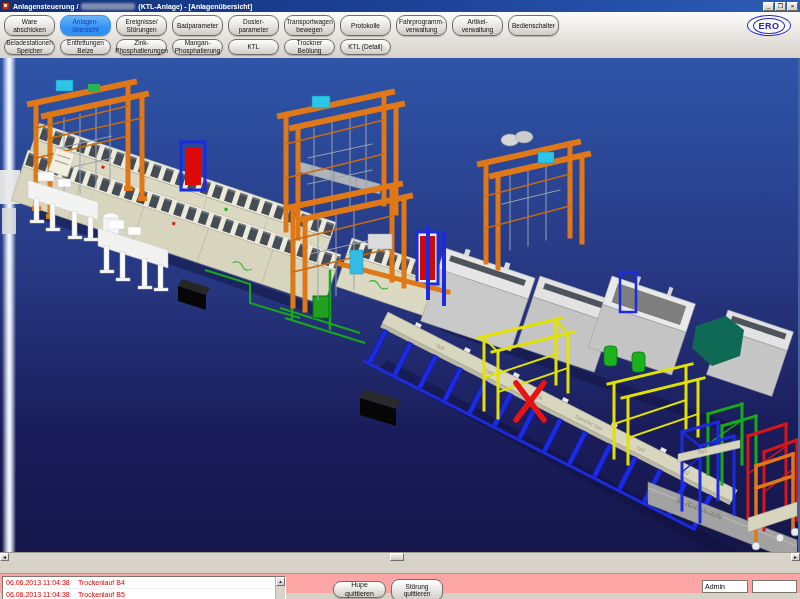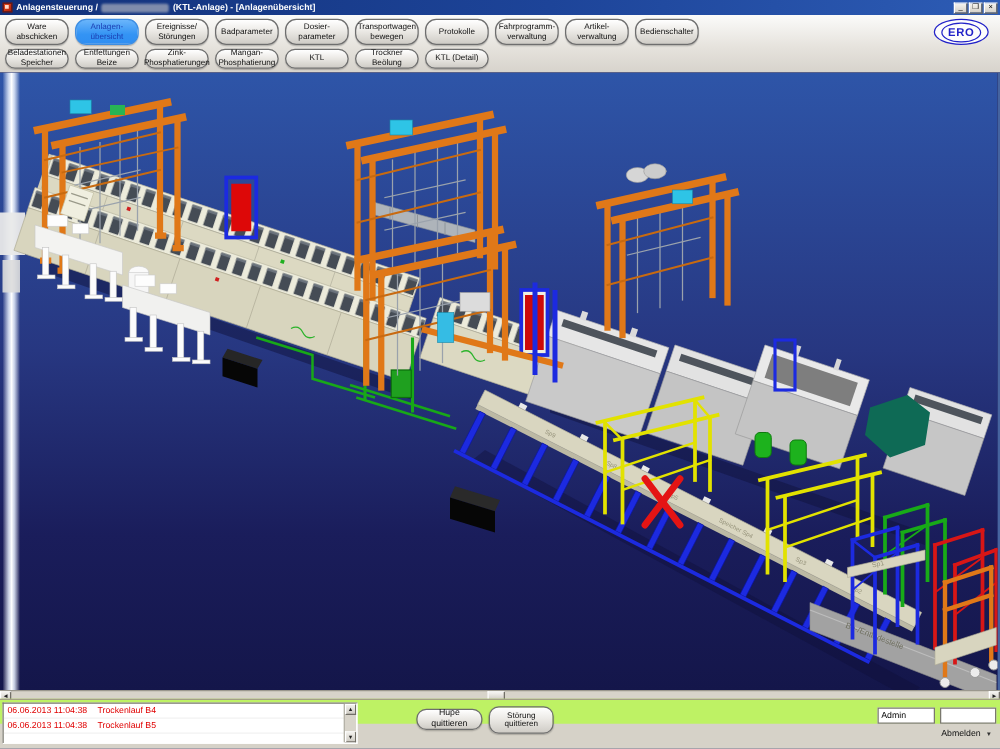--- a/index.html
+++ b/index.html
@@ -46,21 +46,21 @@
   
   .hscroll{position:absolute;top:552px;left:0;width:800px;height:9px;background:#d8d4ca;border-top:1px solid #9b988e;box-sizing:border-box;}
   .hs-arrow{position:absolute;top:0;width:9px;height:8px;background:linear-gradient(#f2f0ec,#cfccc4);
     border:1px solid;border-color:#fff #716e66 #716e66 #fff;box-sizing:border-box;
     font-size:5px;line-height:6px;text-align:center;color:#222;padding:0;}
   .hs-left{left:0;}
   .hs-right{right:0;}
   .hs-thumb{position:absolute;top:0;left:390px;width:14px;height:8px;background:linear-gradient(#f5f3ef,#ccc8c0);
     border:1px solid;border-color:#fff #716e66 #716e66 #fff;box-sizing:border-box;}
   
-  .statusbar{position:absolute;top:559px;left:0;width:800px;height:20px;background:#bef264;border-top:1px solid #a3a086;box-sizing:border-box;}
+  .statusbar{position:absolute;top:573px;left:0;width:800px;height:20px;background:#fca5a5;border-top:1px solid #a3a086;box-sizing:border-box;}
   .alarm-list{position:absolute;left:2px;top:2px;width:284px;height:33px;background:#fff;
     border:1px solid;border-color:#7a786e #fff #fff #7a786e;box-sizing:border-box;overflow:hidden;}
   .alarm-row{display:flex;height:11px;align-items:center;font-size:7px;color:#e00000;border-bottom:1px solid #f2f2f2;}
   .alarm-time{width:72px;padding-left:3px;flex:none;}
   .alarm-text{flex:1;}
   .vscroll{position:absolute;right:0;top:0;bottom:0;width:10px;background:#d8d4ca;border-left:1px solid #b5b2a8;box-sizing:border-box;}
   .vs-btn{position:absolute;left:0;width:9px;height:9px;background:linear-gradient(#f2f0ec,#cfccc4);
     border:1px solid;border-color:#fff #716e66 #716e66 #fff;box-sizing:border-box;
     font-size:4.5px;line-height:7px;text-align:center;color:#222;padding:0;}
   .vs-up{top:0;}

